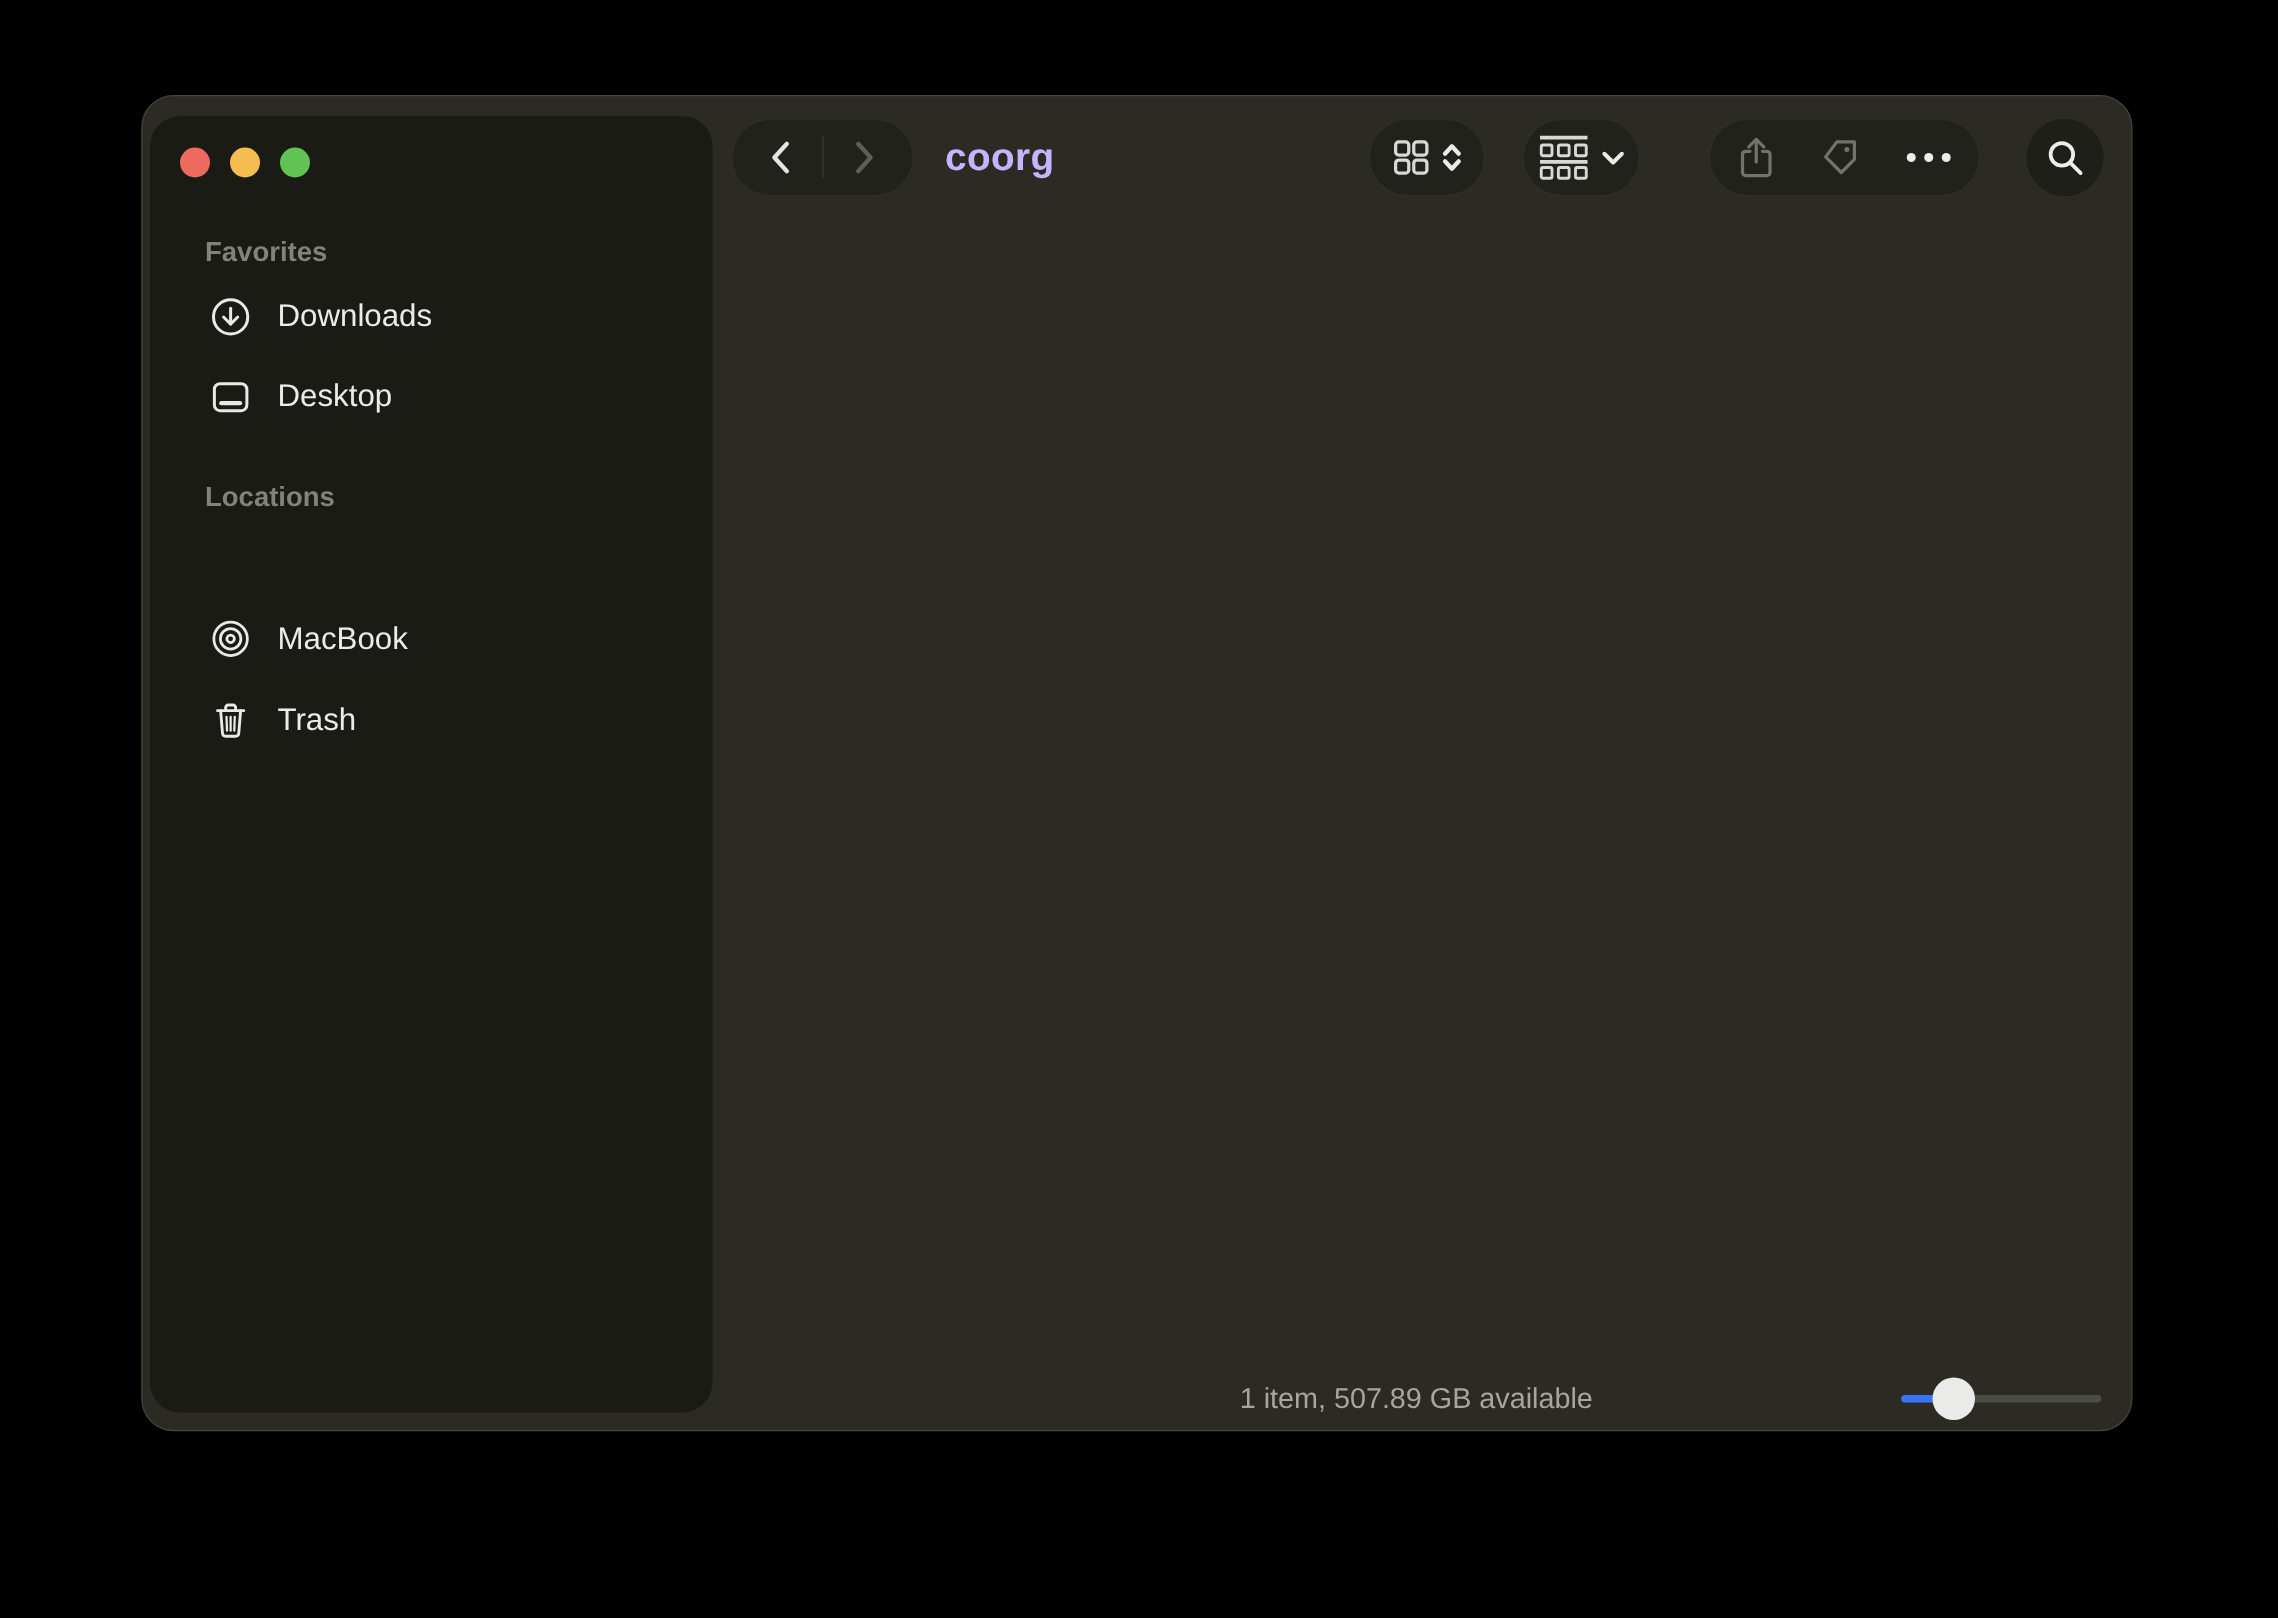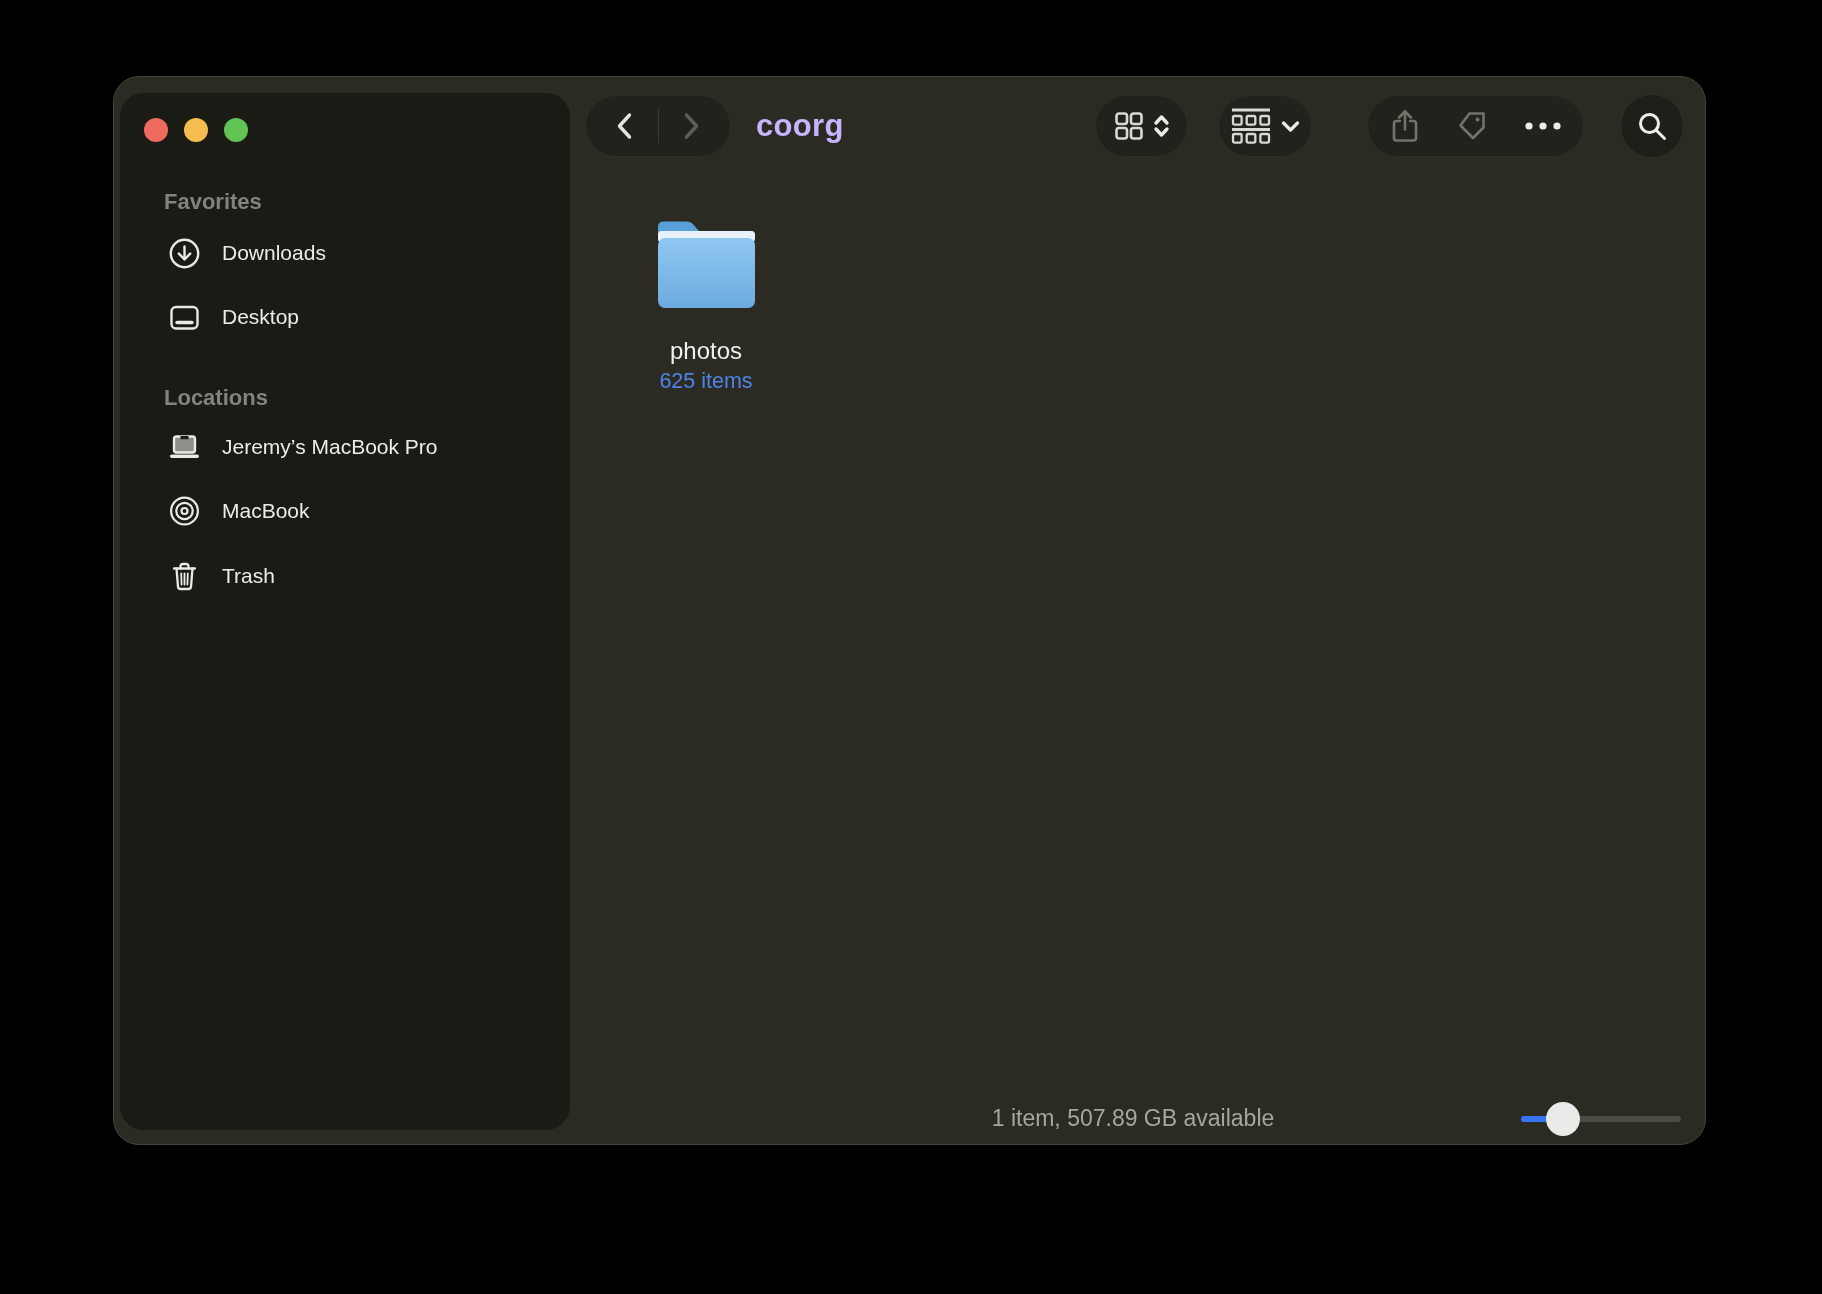--- a/index.html
+++ b/index.html
@@ -14,21 +14,21 @@
   
   .sidebar { position:absolute; left:6px; top:16px; width:450px; height:1037px;
              background:#1b1b16; border-radius:24px; }
   .traffic-lights { position:absolute; left:24px; top:25px; display:flex; gap:16px; }
   .tl { width:24px; height:24px; border-radius:50%; display:inline-block; }
   .tl.red { background:#ee6a5f; } .tl.yellow { background:#f5bd4f; } .tl.green { background:#61c354; }
 
   .sb-header { position:absolute; left:44px; height:28px; display:flex; align-items:center;
                font-size:22px; font-weight:700; color:#83837d; }
   .sb-row { position:absolute; left:47px; height:42px; display:flex; align-items:center; gap:20px;
-            color:#ebebe8; font-size:21px; }
+            color:#ebebe8; font-size:25px; }
   .sb-icon { width:35px; height:35px; display:flex; align-items:center; justify-content:center; }
 
   
   .pill { position:absolute; top:18px; height:62px; background:#22221c; border:1px solid #2f2f28;
           border-radius:31px; display:flex; align-items:center; justify-content:center; }
   .nav-pill { left:471px; width:146px; padding:0 6px; }
   .nav-half { flex:1; height:100%; display:flex; align-items:center; justify-content:center; cursor:default; }
   .nav-divider { width:1px; height:34px; background:#3a3a33; }
   .win-title { position:absolute; left:642px; top:18px; height:62px; display:flex; align-items:center;
                font-size:31px; font-weight:700; color:#c4b5fd; letter-spacing:.3px; }
@@ -84,30 +84,20 @@
           <svg width="35" height="35" viewBox="0 0 35 35" fill="none" stroke="#e9e9e6" stroke-width="2.4" stroke-linecap="round">
             <rect x="4.5" y="7" width="26" height="21.5" rx="4.5"></rect>
             <line x1="10" y1="22.5" x2="25" y2="22.5" stroke-width="3.4"></line>
           </svg>
         </span>
         <span>Desktop</span>
       </div>
 
       <div class="sb-header" style="top:291px">Locations</div>
 
-      <div class="sb-row" style="top:333px">
-        <span class="sb-icon">
-          <svg width="35" height="35" viewBox="0 0 35 35" fill="none">
-            <rect x="7" y="6.5" width="21" height="16" rx="2.5" fill="#8f8f89" stroke="#e9e9e6" stroke-width="2.4"></rect>
-            <rect x="13.5" y="6" width="8" height="3.2" fill="#1b1b16"></rect>
-            <rect x="3" y="24.5" width="29" height="3.6" rx="1.8" fill="#e9e9e6"></rect>
-          </svg>
-        </span>
-        <span>Jeremy’s MacBook Pro</span>
-      </div>
 
       <div class="sb-row" style="top:397px">
         <span class="sb-icon">
           <svg width="35" height="35" viewBox="0 0 35 35" fill="none" stroke="#e9e9e6" stroke-width="2.2">
             <circle cx="17.5" cy="17" r="3"></circle>
             <circle cx="17.5" cy="17" r="8.2"></circle>
             <circle cx="17.5" cy="17" r="13.4"></circle>
           </svg>
         </span>
         <span>MacBook</span>
@@ -196,35 +186,20 @@
       </span>
     </div>
 
     <div class="search-btn">
       <svg width="33" height="33" viewBox="0 0 33 33" fill="none" stroke="#ededea" stroke-width="3" stroke-linecap="round">
         <circle cx="13.5" cy="13.5" r="9"></circle>
         <line x1="20.5" y1="20.5" x2="28.5" y2="28.5"></line>
       </svg>
     </div>
 
-    <div class="file-item">
-      <svg class="file-icon" width="107" height="92" viewBox="0 0 107 92">
-        <defs>
-          <linearGradient id="fbody" x1="0" y1="0" x2="0" y2="1">
-            <stop offset="0" stop-color="#8fc7f1"></stop>
-            <stop offset="1" stop-color="#6dabdf"></stop>
-          </linearGradient>
-        </defs>
-        <path d="M5 22 V8 Q5 2.5 10.5 2.5 H33 Q37.5 2.5 40 5.3 L45.5 11.5 Q47.5 13.7 50.5 13.7 H55 V22 Z" fill="#58a1d8"></path>
-        <rect x="5" y="12" width="97" height="11" rx="3.5" fill="#e7f2fb"></rect>
-        <rect x="5" y="19" width="97" height="70" rx="7" fill="url(#fbody)"></rect>
-      </svg>
-      <div class="file-name">photos</div>
-      <div class="file-detail">625 items</div>
-    </div>
 
     <div class="status-text">1 item, 507.89 GB available</div>
 
     <div class="zoom-slider">
       <span class="zs-track"></span>
       <span class="zs-fill"></span>
       <span class="zs-thumb"></span>
     </div>
 
   </div>

